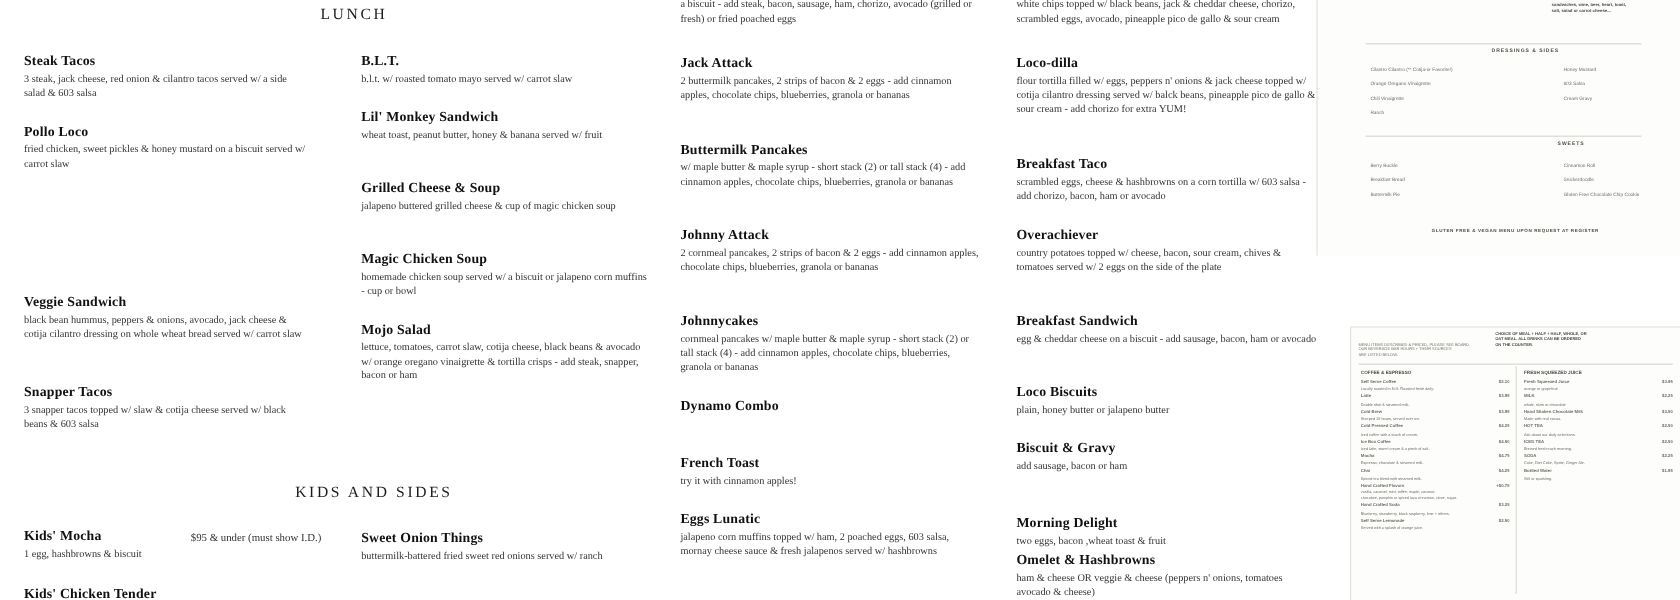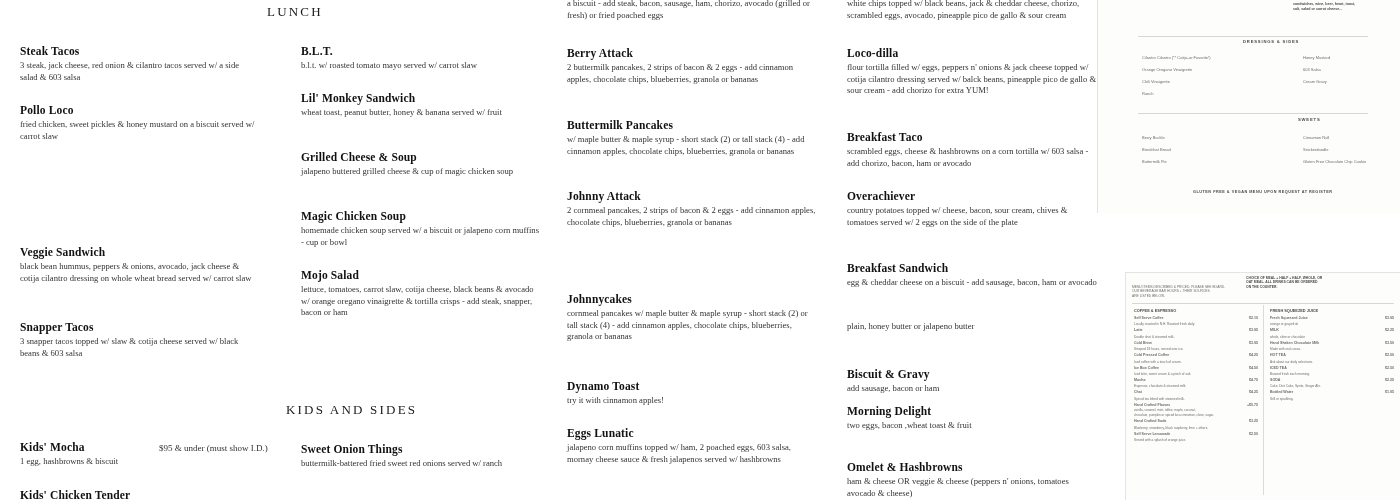--- a/index.html
+++ b/index.html
@@ -86,21 +86,21 @@
     justify-content: space-between;
     gap: 4px;
   }
 </style>
 </head>
 <body>
 
 <div class="page">
 
   <div class="section-heading" style="left:267px; top:4px;">LUNCH</div>
-  <div class="section-heading" style="left:246px; top:402px;margin-left:40px;">KIDS AND SIDES</div>
+  <div class="section-heading" style="left:246px; top:402px;">KIDS AND SIDES</div>
 
   <div class="item" style="left:20px; top:45px; width:235px;">
     <p class="title">Steak Tacos</p>
     <p class="desc">3 steak, jack cheese, red onion &amp; cilantro tacos served w/ a side salad &amp; 603 salsa</p>
   </div>
   <div class="item" style="left:20px; top:104px; width:235px;">
     <p class="title">Pollo Loco</p>
     <p class="desc">fried chicken, sweet pickles &amp; honey mustard on a biscuit served w/ carrot slaw</p>
   </div>
   <div class="item" style="left:20px; top:222px; width:235px;margin-top:24px;">
@@ -141,39 +141,40 @@
   <div class="item" style="left:301px; top:269px; width:240px;">
     <p class="title">Mojo Salad</p>
     <p class="desc">lettuce, tomatoes, carrot slaw, cotija cheese, black beans &amp; avocado w/ orange oregano vinaigrette &amp; tortilla crisps - add steak, snapper, bacon or ham</p>
   </div>
   <div class="item" style="left:301px; top:443px; width:240px;">
     <p class="title">Sweet Onion Things</p>
     <p class="desc">buttermilk-battered fried sweet red onions served w/ ranch</p>
   </div>
 
   <div class="item" style="left:567px; top:47px; width:250px;">
-    <p class="title">Berry Attack</p>
+    <p class="title">Jack Attack</p>
     <p class="desc">2 buttermilk pancakes, 2 strips of bacon &amp; 2 eggs - add cinnamon apples, chocolate chips, blueberries, granola or bananas</p>
   </div>
   <div class="item" style="left:567px; top:119px; width:250px;">
     <p class="title">Buttermilk Pancakes</p>
     <p class="desc">w/ maple butter &amp; maple syrup - short stack  (2) or tall stack (4) - add cinnamon apples, chocolate chips, blueberries, granola or bananas</p>
   </div>
   <div class="item" style="left:567px; top:190px; width:250px;">
     <p class="title">Johnny Attack</p>
     <p class="desc">2 cornmeal pancakes, 2 strips of bacon &amp; 2 eggs - add cinnamon apples, chocolate chips, blueberries, granola or bananas</p>
   </div>
-  <div class="item" style="left:567px; top:262px; width:250px;margin-top:31px;">
+  <div class="item" style="left:567px; top:262px; width:250px;">
     <p class="title">Johnnycakes</p>
     <p class="desc">cornmeal pancakes w/ maple butter &amp; maple syrup - short stack   (2) or tall stack (4) - add cinnamon apples, chocolate chips, blueberries, granola or bananas</p>
   </div>
   <div class="item" style="left:567px; top:333px; width:250px;">
+    <p class="title">Dynamo Combo</p>
   </div>
   <div class="item" style="left:567px; top:380px; width:250px;">
-    <p class="title">Dynamo Toast</p>
+    <p class="title">French Toast</p>
     <p class="desc">try it with cinnamon apples!</p>
   </div>
   <div class="item" style="left:567px; top:427px; width:250px;">
     <p class="title">Eggs Lunatic</p>
     <p class="desc">jalapeno corn muffins topped w/ ham, 2 poached eggs, 603 salsa, mornay cheese sauce &amp; fresh jalapenos served w/ hashbrowns</p>
   </div>
 
   <div class="item" style="left:567px; top:-2px; width:250px;">
     <p class="desc">a biscuit - add steak, bacon, sausage, ham, chorizo, avocado (grilled or fresh) or fried poached eggs</p>
   </div>
@@ -191,27 +192,28 @@
   </div>
   <div class="item" style="left:847px; top:190px; width:250px;">
     <p class="title">Overachiever</p>
     <p class="desc">country potatoes topped w/ cheese, bacon, sour cream, chives &amp; tomatoes served w/ 2 eggs on the side of the plate</p>
   </div>
   <div class="item" style="left:847px; top:262px; width:250px;">
     <p class="title">Breakfast Sandwich</p>
     <p class="desc">egg &amp; cheddar cheese on a biscuit - add sausage, bacon, ham or avocado</p>
   </div>
   <div class="item" style="left:847px; top:321px; width:250px;">
+    <p class="title">Loco Biscuits</p>
     <p class="desc">plain, honey butter or jalapeno butter</p>
   </div>
   <div class="item" style="left:847px; top:368px; width:250px;">
     <p class="title">Biscuit &amp; Gravy</p>
     <p class="desc">add sausage, bacon or ham</p>
   </div>
-  <div class="item" style="left:847px; top:405px; width:250px;">
+  <div class="item" style="left:847px; top:430px; width:250px;">
     <p class="title">Morning Delight</p>
     <p class="desc">two eggs, bacon ,wheat toast &amp; fruit</p>
   </div>
   <div class="item" style="left:847px; top:461px; width:250px;">
     <p class="title">Omelet &amp; Hashbrowns</p>
     <p class="desc">ham &amp; cheese OR veggie &amp; cheese (peppers n' onions, tomatoes avocado &amp; cheese)</p>
   </div>
 
   <div class="panel panel-a" style="left:1097px; top:0px; width:303px; height:213px;">
 

